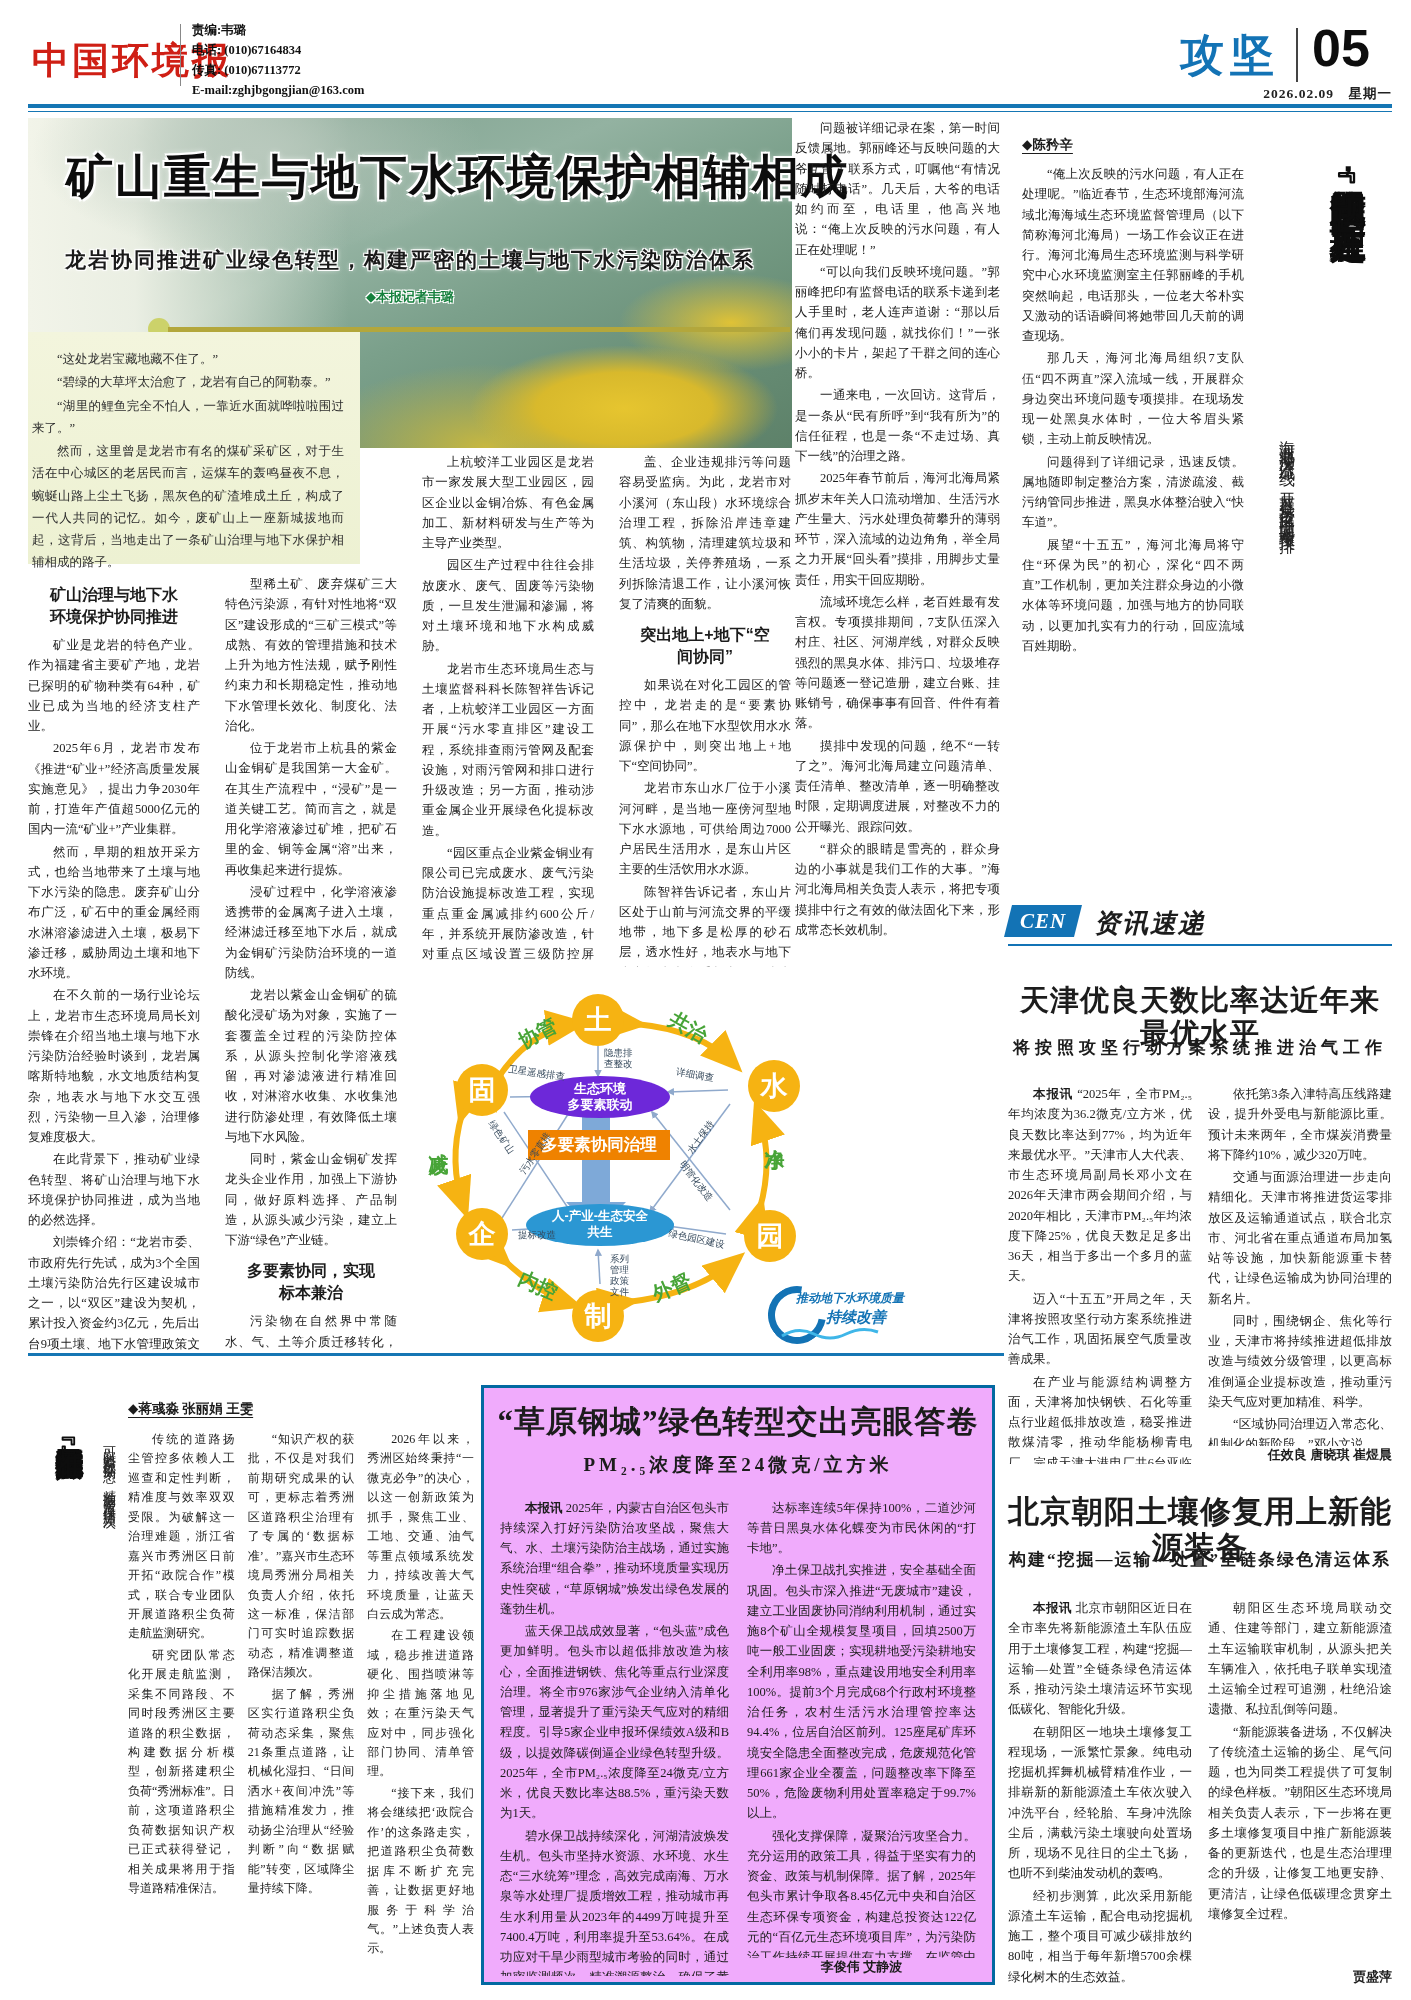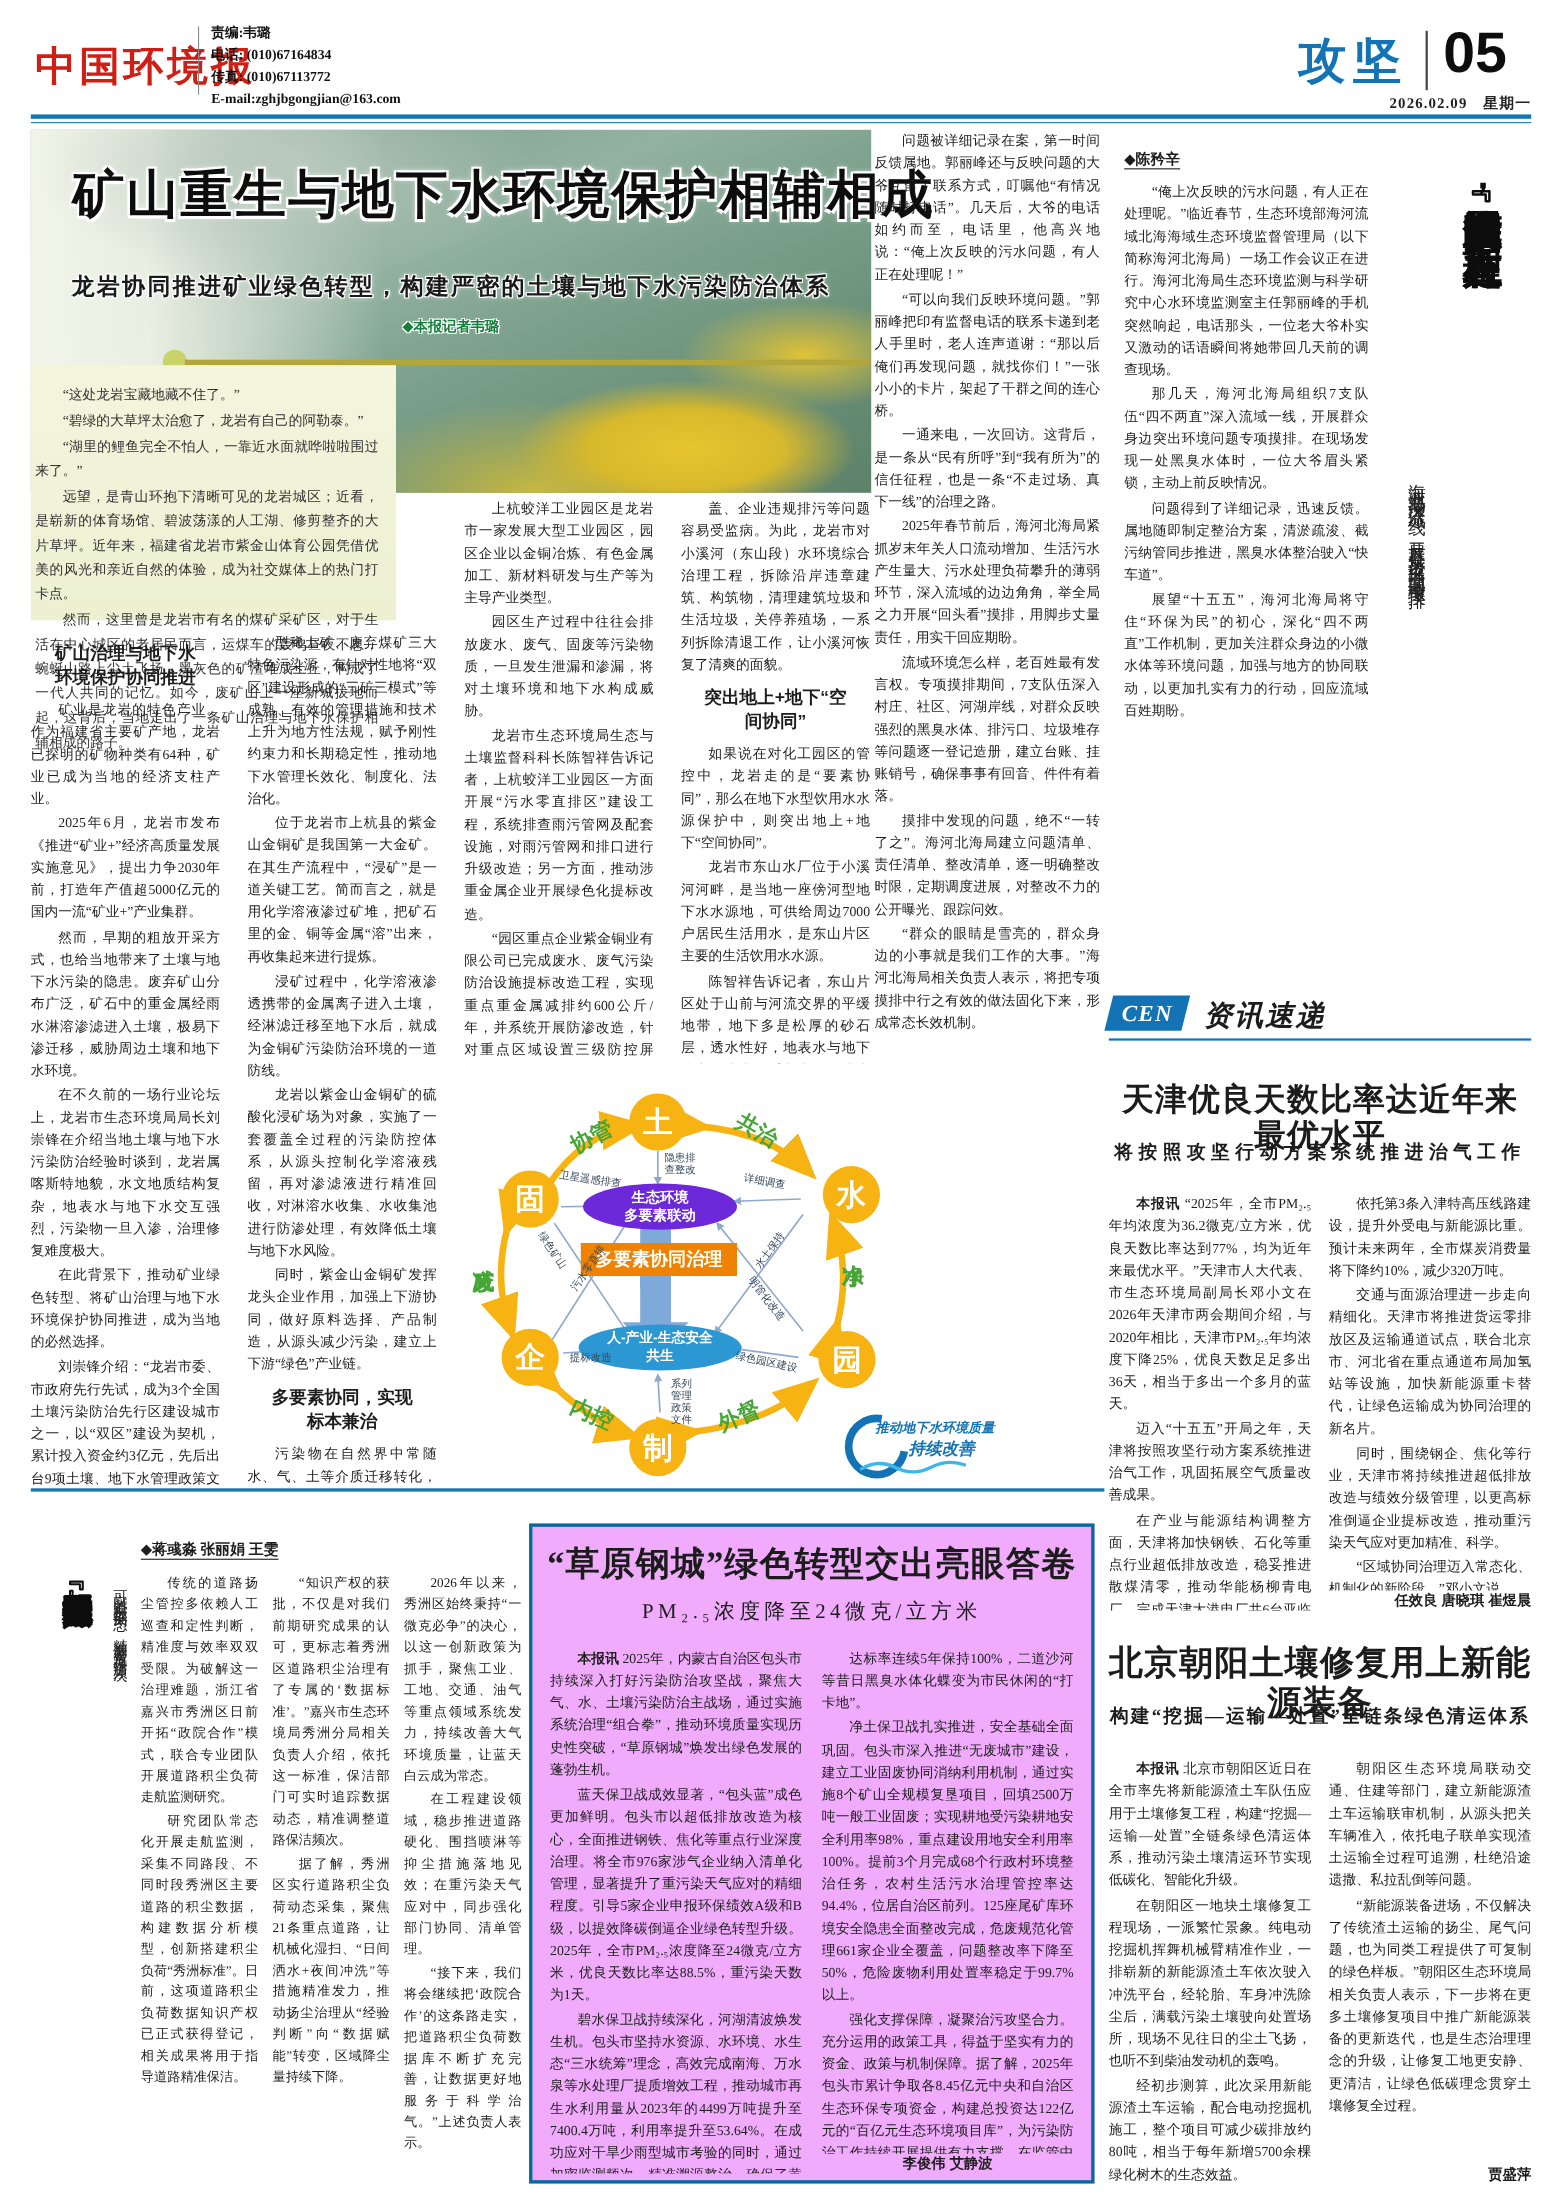--- a/index.html
+++ b/index.html
@@ -79,21 +79,20 @@
   <div class="abs hero-headline" style="left:28px;top:146px;width:860px;">矿山重生与地下水环境保护相辅相成</div>
   <div class="abs hero-sub" style="left:28px;top:246px;width:764px;">龙岩协同推进矿业绿色转型，构建严密的土壤与地下水污染防治体系</div>
   <div class="abs hero-byline" style="left:28px;top:288px;width:764px;">◆本报记者韦璐</div>
   <div class="abs" style="left:148px;top:318px;width:22px;height:22px;border-radius:50%;background:#ccd26a;"></div>
   <div class="abs" style="left:168px;top:327px;width:622px;height:5px;background:#b3a73c;"></div>
 
   <div class="abs introbox" style="left:28px;top:332px;width:312px;height:206px;">
       <p class="p">“这处龙岩宝藏地藏不住了。”</p>
       <p class="p">“碧绿的大草坪太治愈了，龙岩有自己的阿勒泰。”</p>
       <p class="p">“湖里的鲤鱼完全不怕人，一靠近水面就哗啦啦围过来了。”</p>
-      <p class="p">远望，是青山环抱下清晰可见的龙岩城区；近看，是崭新的体育场馆、碧波荡漾的人工湖、修剪整齐的大片草坪。近年来，福建省龙岩市紫金山体育公园凭借优美的风光和亲近自然的体验，成为社交媒体上的热门打卡点。</p>
       <p class="p">然而，这里曾是龙岩市有名的煤矿采矿区，对于生活在中心城区的老居民而言，运煤车的轰鸣昼夜不息，蜿蜒山路上尘土飞扬，黑灰色的矿渣堆成土丘，构成了一代人共同的记忆。如今，废矿山上一座新城拔地而起，这背后，当地走出了一条矿山治理与地下水保护相辅相成的路子。</p>
     </div>
 
   <div class="abs" style="left:28px;top:452px;width:764px;height:901px;display:flex;gap:25px;">
     <div class="coltext" style="width:172px;height:901px;padding-top:122px;box-sizing:border-box;">
         <div class="chead" style="white-space: pre-line;">矿山治理与地下水
 环境保护协同推进</div>
         <p class="p">矿业是龙岩的特色产业。作为福建省主要矿产地，龙岩已探明的矿物种类有64种，矿业已成为当地的经济支柱产业。</p>
         <p class="p">2025年6月，龙岩市发布《推进“矿业+”经济高质量发展实施意见》，提出力争2030年前，打造年产值超5000亿元的国内一流“矿业+”产业集群。</p>
         <p class="p">然而，早期的粗放开采方式，也给当地带来了土壤与地下水污染的隐患。废弃矿山分布广泛，矿石中的重金属经雨水淋溶渗滤进入土壤，极易下渗迁移，威胁周边土壤和地下水环境。</p>
@@ -282,21 +281,21 @@
       </div>
     <div class="coltext" style="width:107px;height:556px;font-size:12px;">
         <p class="p">2026年以来，秀洲区始终秉持“一微克必争”的决心，以这一创新政策为抓手，聚焦工业、工地、交通、油气等重点领域系统发力，持续改善大气环境质量，让蓝天白云成为常态。</p>
         <p class="p">在工程建设领域，稳步推进道路硬化、围挡喷淋等抑尘措施落地见效；在重污染天气应对中，同步强化部门协同、清单管理。</p>
         <p class="p">“接下来，我们将会继续把‘政院合作’的这条路走实，把道路积尘负荷数据库不断扩充完善，让数据更好地服务于科学治气。”上述负责人表示。</p>
       </div>
   </div>
 
   <div class="abs redbox" style="left:481px;top:1385px;width:514px;height:600px;box-sizing:border-box;">
     <div class="news-headline" style="margin-top:16px;font-size:31px;">“草原钢城”绿色转型交出亮眼答卷</div>
-    <div class="news-subhead" style="margin-top:12px;font-size:19px;letter-spacing:4px;font-weight:normal;">PM₂.₅浓度降至24微克/立方米</div>
+    <div class="news-subhead" style="margin-top:12px;font-size:19px;letter-spacing:4px;font-weight:bold;">PM₂.₅浓度降至24微克/立方米</div>
     <div style="display:flex;gap:18px;margin:20px 16px 0 16px;height:478px;">
       <div class="coltext" style="width:229px;height:478px;">
           <p class="p"><b>本报讯</b> 2025年，内蒙古自治区包头市持续深入打好污染防治攻坚战，聚焦大气、水、土壤污染防治主战场，通过实施系统治理“组合拳”，推动环境质量实现历史性突破，“草原钢城”焕发出绿色发展的蓬勃生机。</p>
           <p class="p">蓝天保卫战成效显著，“包头蓝”成色更加鲜明。包头市以超低排放改造为核心，全面推进钢铁、焦化等重点行业深度治理。将全市976家涉气企业纳入清单化管理，显著提升了重污染天气应对的精细程度。引导5家企业申报环保绩效A级和B级，以提效降碳倒逼企业绿色转型升级。2025年，全市PM₂.₅浓度降至24微克/立方米，优良天数比率达88.5%，重污染天数为1天。</p>
           <p class="p">碧水保卫战持续深化，河湖清波焕发生机。包头市坚持水资源、水环境、水生态“三水统筹”理念，高效完成南海、万水泉等水处理厂提质增效工程，推动城市再生水利用量从2023年的4499万吨提升至7400.4万吨，利用率提升至53.64%。在成功应对干旱少雨型城市考验的同时，通过加密监测频次、精准溯源整治，确保了黄河包头段4个断面水质持续稳定在Ⅱ类水质。2025年，全市国考断面优良水体比率保持为87.5%，连续3年无劣Ⅴ类水体，9个城市集中式饮用水水源地水质</p>
         </div>
       <div style="width:229px;height:478px;display:flex;flex-direction:column;align-items:center;">
         <div class="coltext" style="flex:1;overflow:hidden;">
             <p class="p">达标率连续5年保持100%，二道沙河等昔日黑臭水体化蝶变为市民休闲的“打卡地”。</p>
             <p class="p">净土保卫战扎实推进，安全基础全面巩固。包头市深入推进“无废城市”建设，建立工业固废协同消纳利用机制，通过实施8个矿山全规模复垦项目，回填2500万吨一般工业固废；实现耕地受污染耕地安全利用率98%，重点建设用地安全利用率100%。提前3个月完成68个行政村环境整治任务，农村生活污水治理管控率达94.4%，位居自治区前列。125座尾矿库环境安全隐患全面整改完成，危废规范化管理661家企业全覆盖，问题整改率下降至50%，危险废物利用处置率稳定于99.7%以上。</p>

